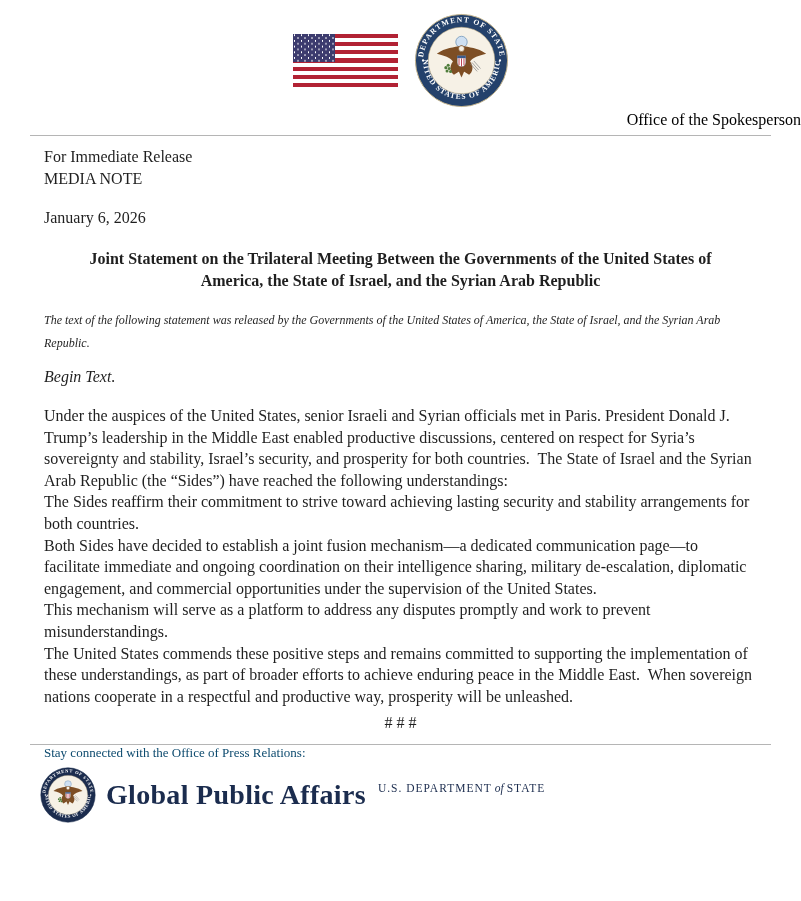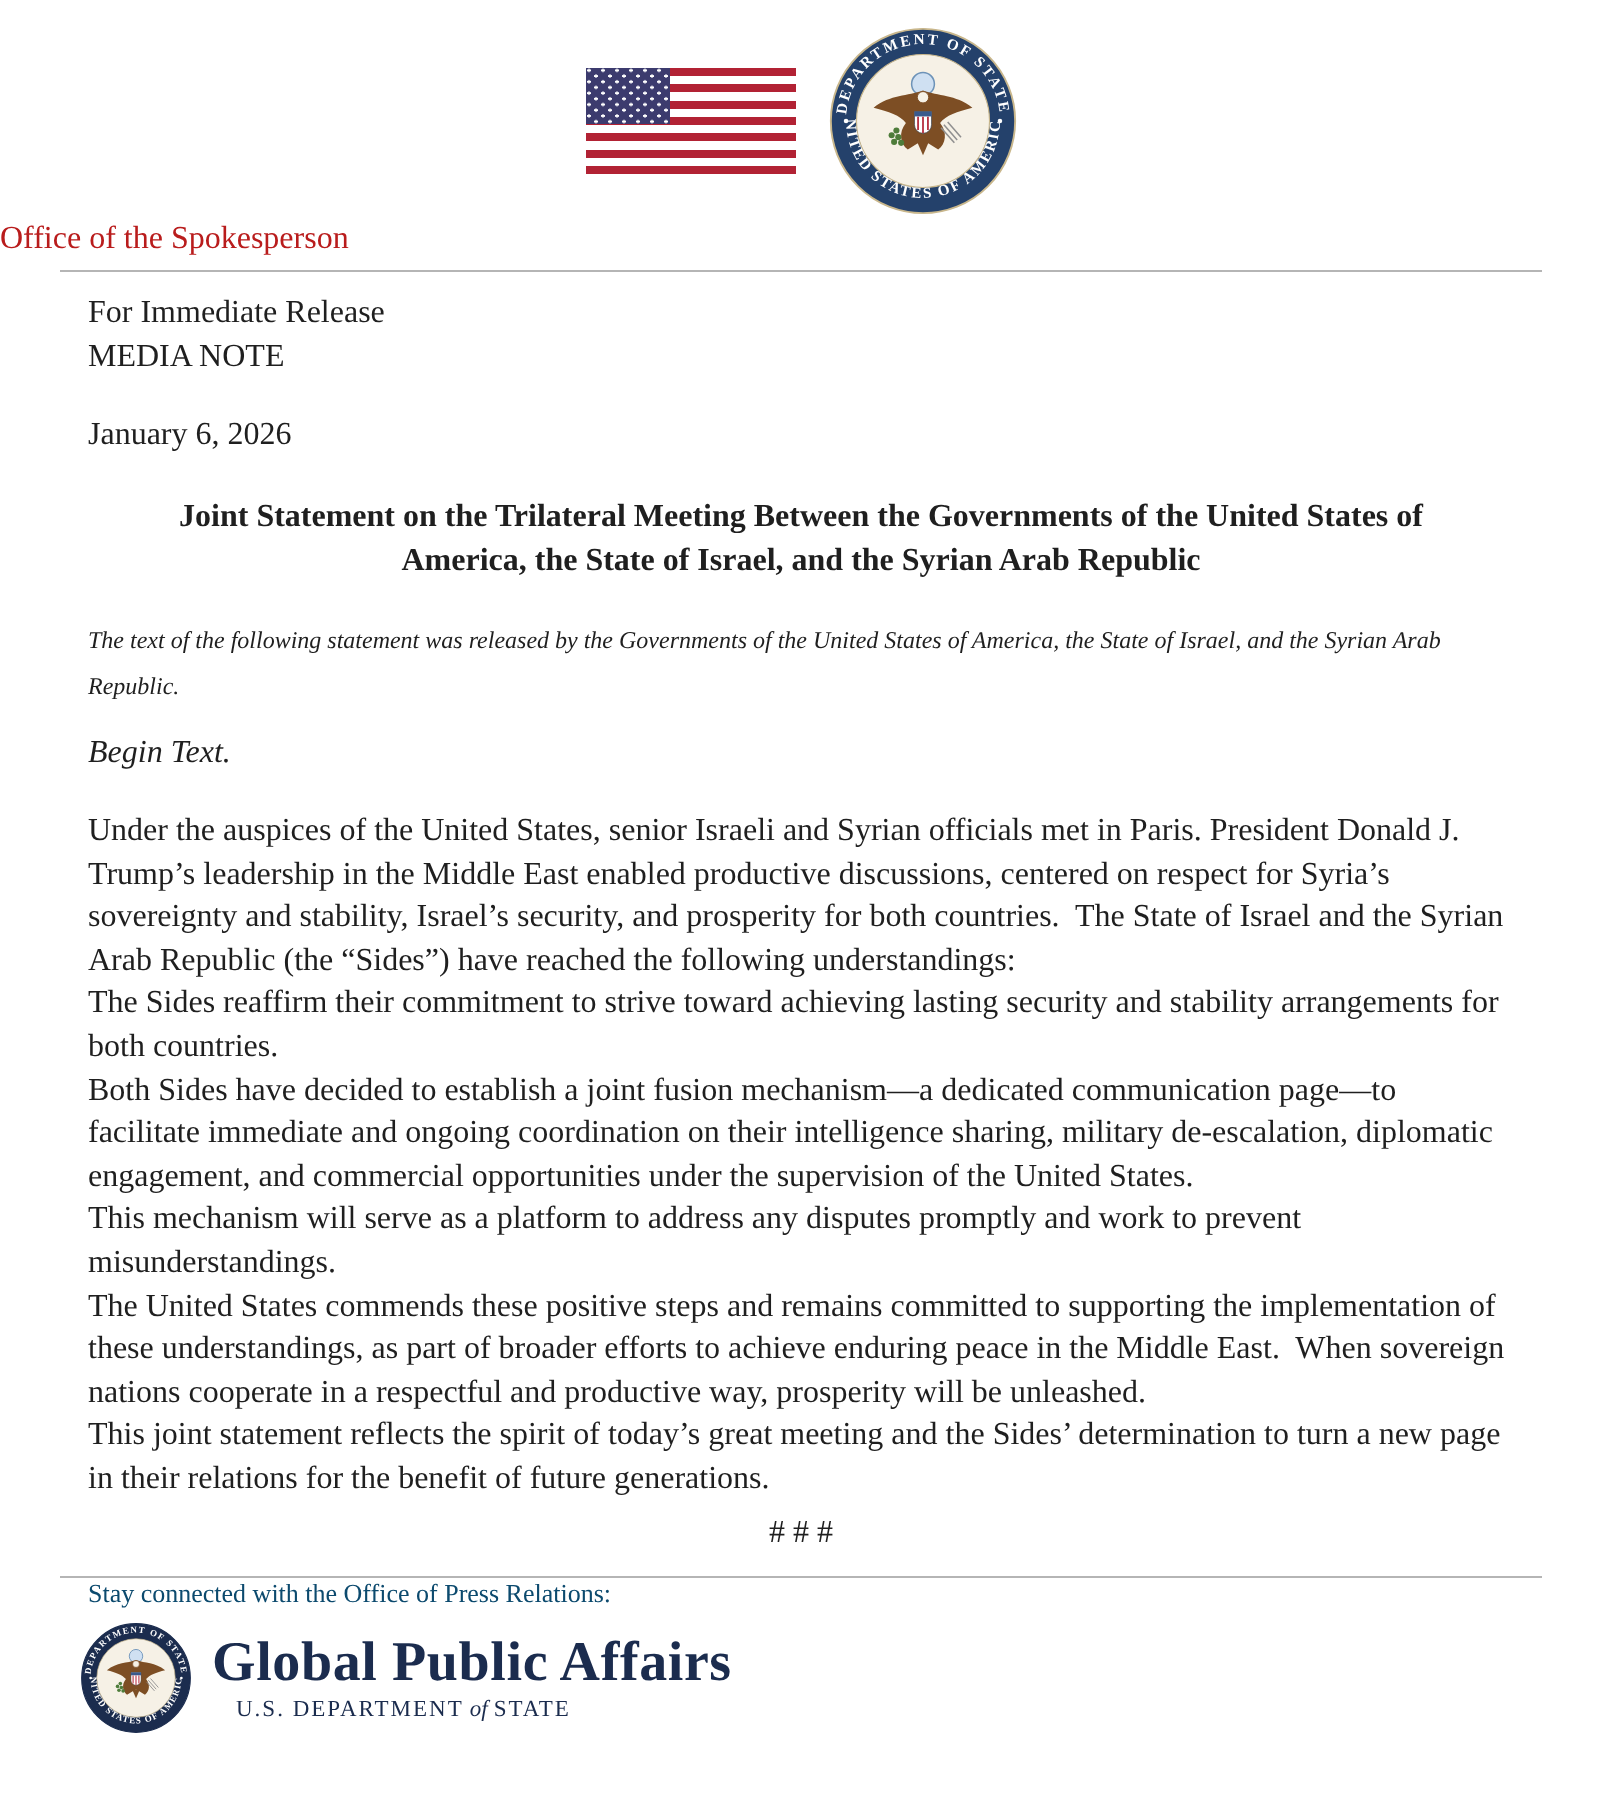--- a/index.html
+++ b/index.html
@@ -35,24 +35,24 @@
     background-color: #3c3b6e;
     background-image:
       radial-gradient(#ffffff 0.8px, transparent 1.05px),
       radial-gradient(#ffffff 0.8px, transparent 1.05px);
     background-size: 7px 5.7px;
     background-position: 1.5px 1.2px, 5px 4.05px;
   }
   .seal-large { width: 95px; height: 95px; }
   .seal-small { width: 56px; height: 56px; }
   .office-line {
-    text-align: left;
+    text-align: right;
     font-size: 16px;
     margin-top: 3px;
-    color: #b91c1c;
+    color: #000000;
   }
   .rule {
     border: 0;
     border-top: 1px solid #b5b5b5;
     margin: 6px 30px 0 30px;
   }
   
   .content { padding: 0 44px; }
   .release-line { font-size: 16px; margin-top: 12px; }
   .doc-type { font-size: 16px; margin-top: 4px; }
@@ -85,21 +85,21 @@
   
   .footer-rule { margin-top: 12px; }
   .stay-line { font-size: 13px; color: #0c4a6e; }
   .gpa-row {
     display: flex;
     align-items: center;
     gap: 10px;
     margin-top: 6px;
     margin-left: -4px;
   }
-  .gpa-text { display: flex; flex-direction: column; }
+  .gpa-text { display: flex; }
   .gpa-title {
     font-size: 28px;
     font-weight: bold;
     color: #1b2c4e;
     line-height: 30px;
     letter-spacing: 0.3px;
   }
   .gpa-sub {
     font-size: 11.5px;
     color: #1b2c4e;
@@ -173,21 +173,20 @@
     <div class="intro-italic">The text of the following statement was released by the Governments of the United States of America, the State of Israel, and the Syrian Arab Republic.</div>
 
     <div class="begin-text">Begin Text.</div>
 
     <div class="body-block">
       <p>Under the auspices of the United States, senior Israeli and Syrian officials met in Paris. President Donald J. Trump’s leadership in the Middle East enabled productive discussions, centered on respect for Syria’s sovereignty and stability, Israel’s security, and prosperity for both countries.  The State of Israel and the Syrian Arab Republic (the “Sides”) have reached the following understandings:</p>
       <p>The Sides reaffirm their commitment to strive toward achieving lasting security and stability arrangements for both countries.</p>
       <p>Both Sides have decided to establish a joint fusion mechanism—a dedicated communication page—to facilitate immediate and ongoing coordination on their intelligence sharing, military de-escalation, diplomatic engagement, and commercial opportunities under the supervision of the United States.</p>
       <p>This mechanism will serve as a platform to address any disputes promptly and work to prevent misunderstandings.</p>
       <p>The United States commends these positive steps and remains committed to supporting the implementation of these understandings, as part of broader efforts to achieve enduring peace in the Middle East.  When sovereign nations cooperate in a respectful and productive way, prosperity will be unleashed.</p>
-      <p>This joint statement reflects the spirit of today’s great meeting and the Sides’ determination to turn a new page in their relations for the benefit of future generations.</p>
     </div>
 
 
     <div class="hashes"># # #</div>
   </div>
 
   <hr class="rule footer-rule">
 
   <div class="content">
     <div class="stay-line">Stay connected with the Office of Press Relations:</div>

